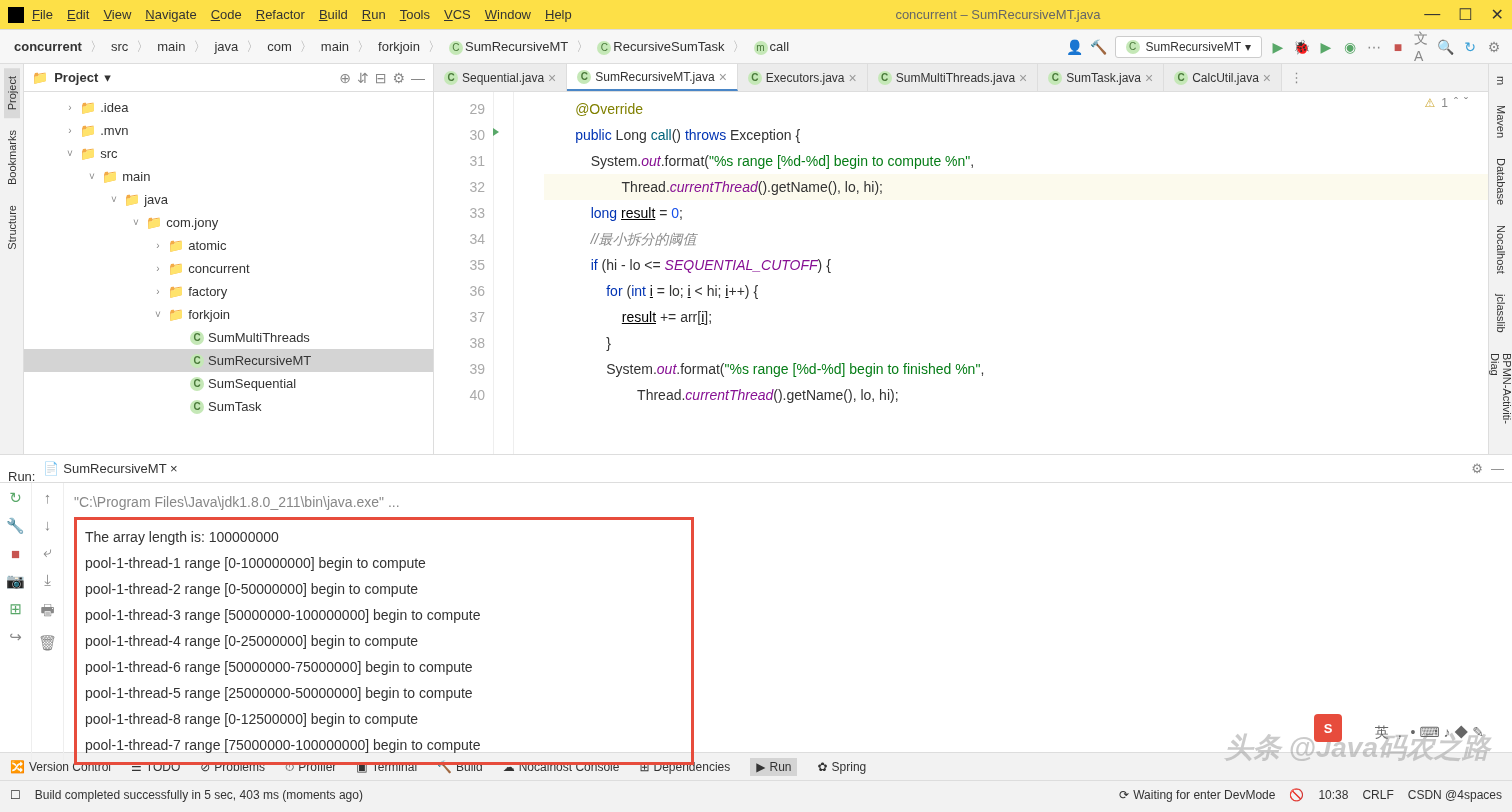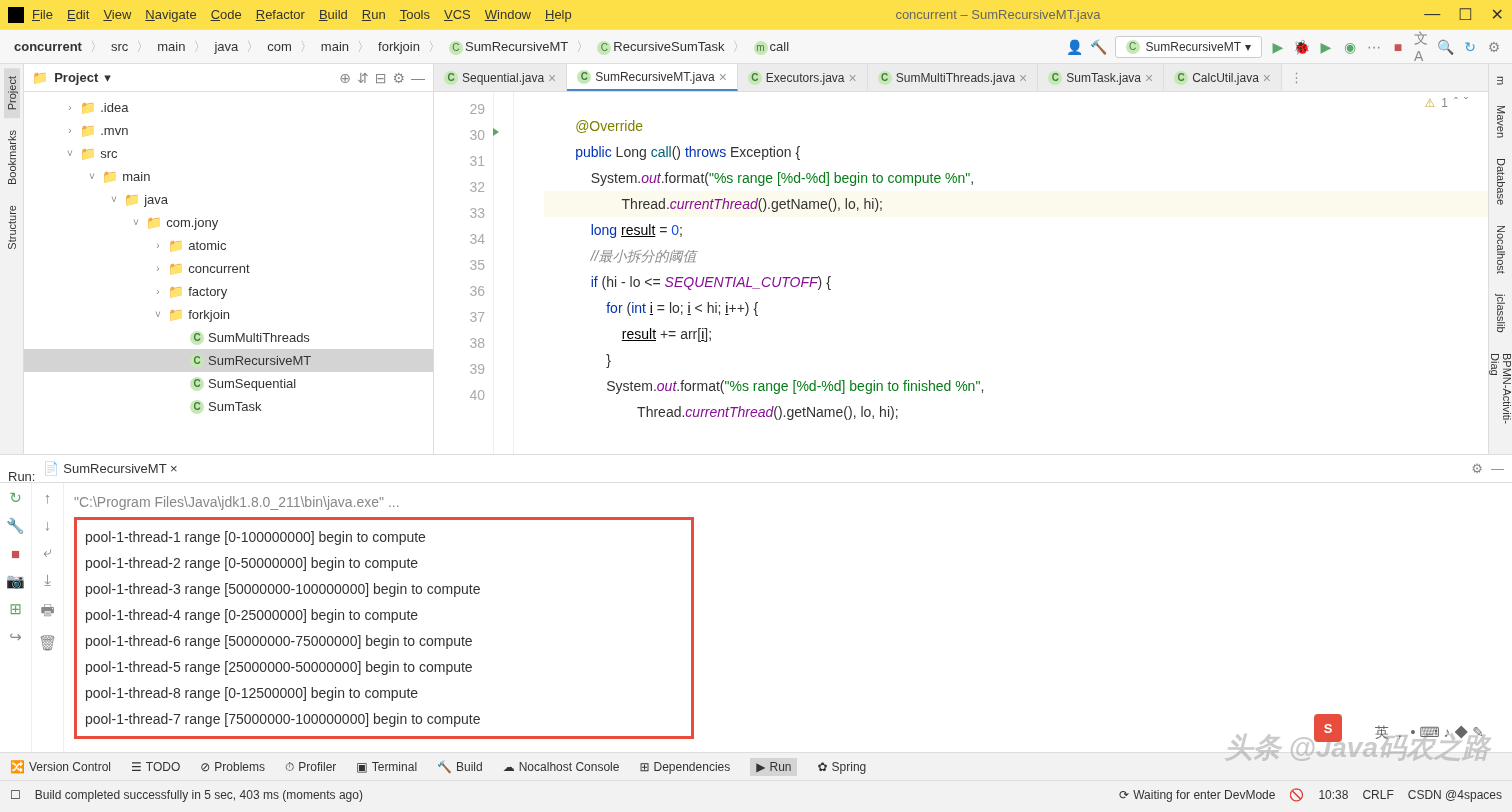--- a/index.html
+++ b/index.html
@@ -63,21 +63,21 @@
     .tab-bar { height: 28px; border-bottom: 1px solid #ddd; display: flex; align-items: center; background: #f2f2f2; overflow: hidden; }
     .tab { height: 100%; padding: 0 10px; display: flex; align-items: center; gap: 4px; border-right: 1px solid #ddd; cursor: pointer; font-size: 12px; background: #ececec; }
     .tab.active { background: #fff; border-bottom: 2px solid #4a86c7; }
     .tab .close { color: #999; font-size: 14px; }
     .tab-more { padding: 0 8px; cursor: pointer; color: #888; }
     .editor-body { flex: 1; display: flex; font-family: "Consolas", monospace; font-size: 14px; overflow: hidden; position: relative; }
     .gutter { width: 60px; background: #fff; text-align: right; color: #aaa; padding: 4px 8px 4px 0; line-height: 26px; border-right: 1px solid #eee; }
     .gutter .ln { position: relative; }
     .gutter .ln .run-marker { position: absolute; right: -14px; top: 6px; width: 0; height: 0; border-left: 6px solid #59a869; border-top: 4px solid transparent; border-bottom: 4px solid transparent; }
     .fold-gutter { width: 20px; background: #fff; border-right: 1px solid #eee; }
-    .code { flex: 1; padding: 21px 0 4px 30px; line-height: 26px; white-space: pre; }
+    .code { flex: 1; padding: 4px 0 4px 30px; line-height: 26px; white-space: pre; }
     .code-line.hl { background: #fcfaed; }
     .kw { color: #0033b3; }
     .ann { color: #808000; }
     .method { color: #00627a; }
     .str { color: #067d17; }
     .field { color: #871094; font-style: italic; }
     .num { color: #1750eb; }
     .var { color: #000; text-decoration: underline; }
     .comment { color: #8c8c8c; font-style: italic; }
     .const { color: #871094; font-style: italic; }
@@ -368,20 +368,21 @@
       <span class="ticon gray">↑</span>
       <span class="ticon gray">↓</span>
       <span class="ticon gray">⤶</span>
       <span class="ticon gray">⤓</span>
       <span class="ticon gray">🖶</span>
       <span class="ticon gray">🗑</span>
     </div>
     <div class="console">
       <div class="cmd">"C:\Program Files\Java\jdk1.8.0_211\bin\java.exe" ...</div>
       <div class="red-box" id="console-lines">
+          <div>The array length is: 100000000</div>
           <div>pool-1-thread-1 range [0-100000000] begin to compute</div>
           <div>pool-1-thread-2 range [0-50000000] begin to compute</div>
           <div>pool-1-thread-3 range [50000000-100000000] begin to compute</div>
           <div>pool-1-thread-4 range [0-25000000] begin to compute</div>
           <div>pool-1-thread-6 range [50000000-75000000] begin to compute</div>
           <div>pool-1-thread-5 range [25000000-50000000] begin to compute</div>
           <div>pool-1-thread-8 range [0-12500000] begin to compute</div>
           <div>pool-1-thread-7 range [75000000-100000000] begin to compute</div>
         </div>
     </div>

